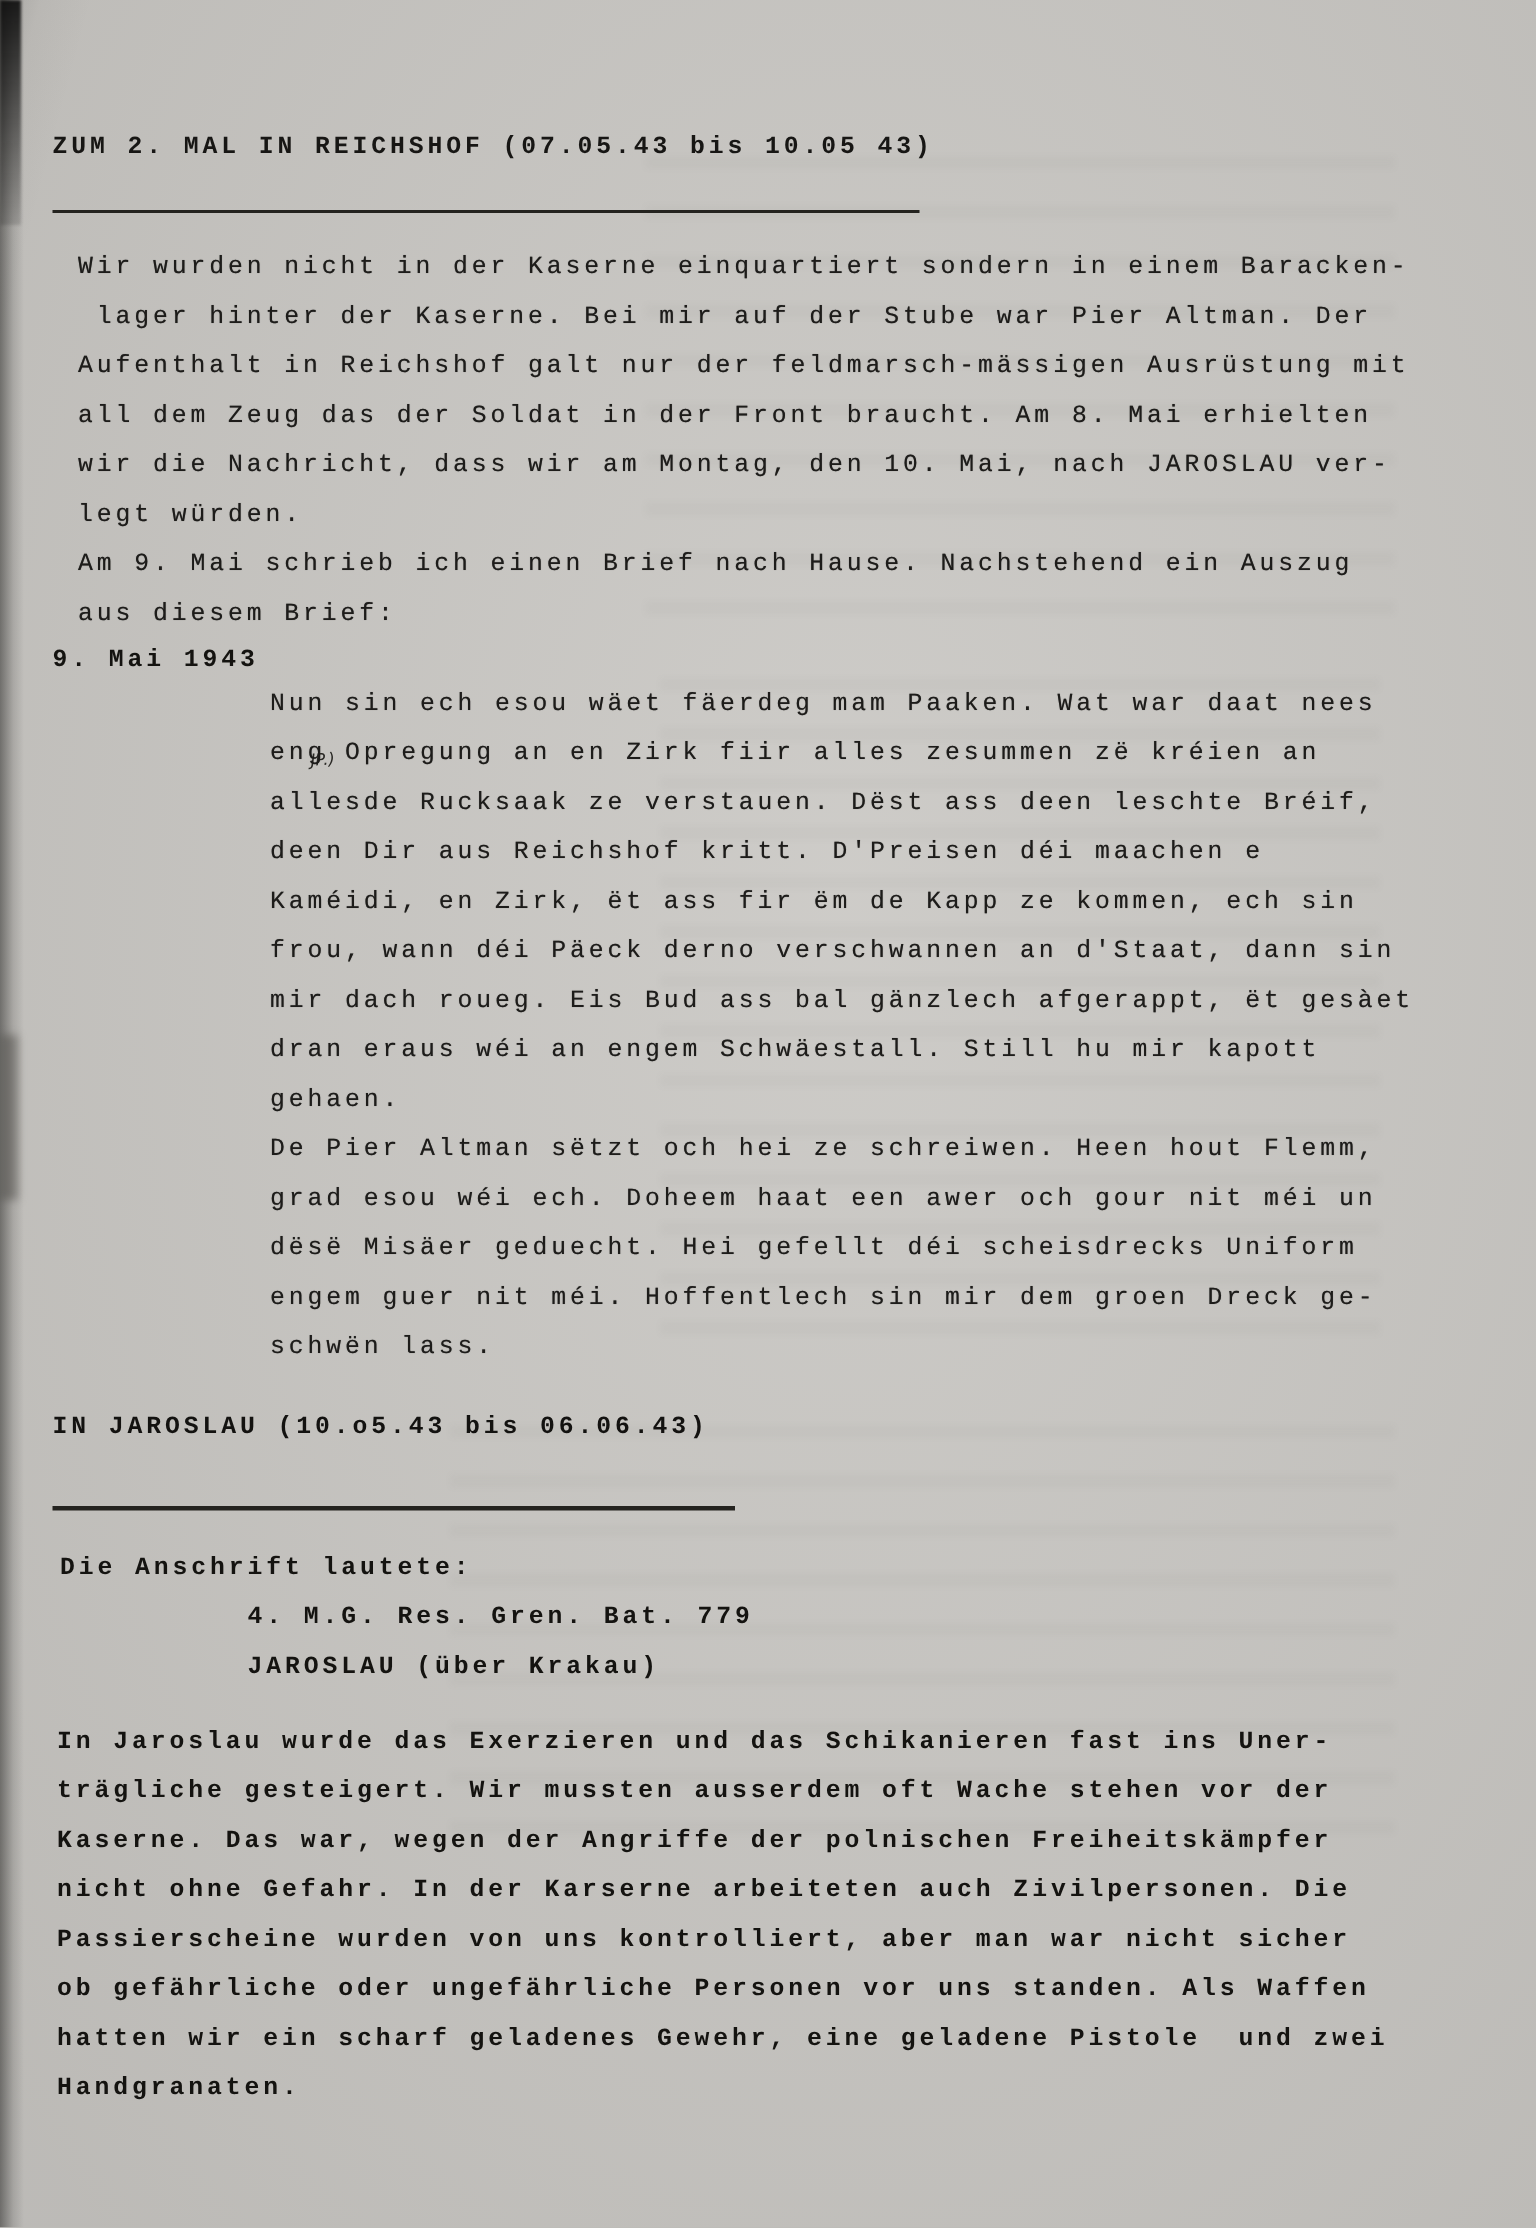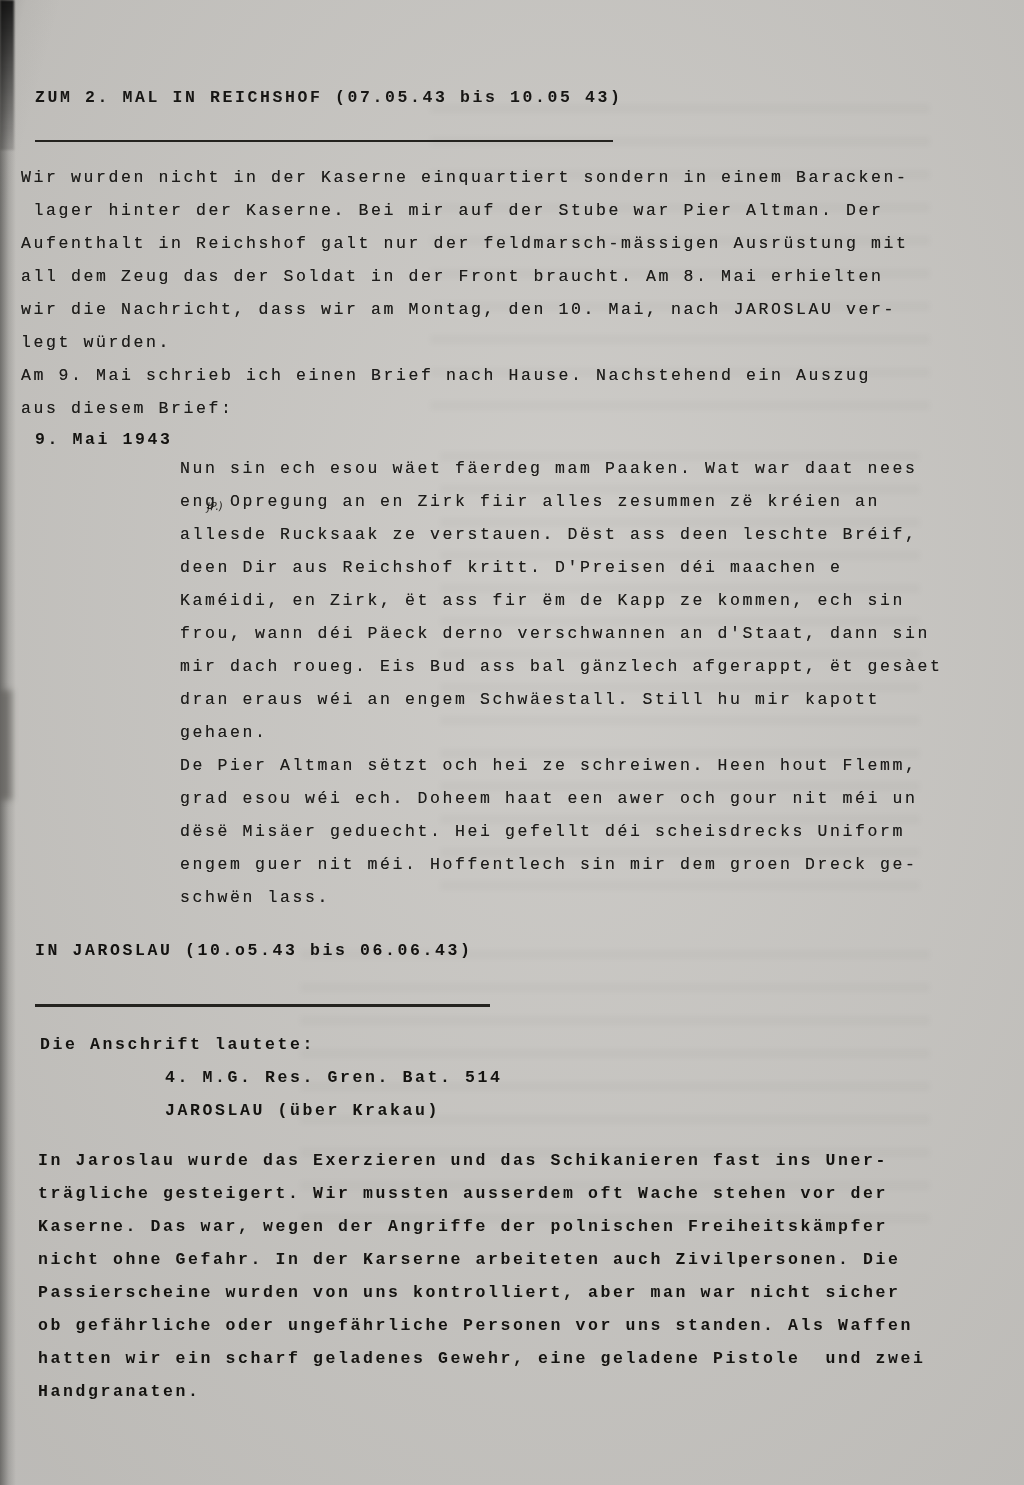--- a/index.html
+++ b/index.html
@@ -59,21 +59,21 @@
     white-space:pre;
     font-size:16.5px;font-weight:600;
     letter-spacing:2.6px;
     color:#17161-4;
     color:#171614;
     font-family:Liberation Mono, monospace;
   }
   .rule{position:absolute;background:#24231f;}
   .rule1{left:35px;top:140px;width:578px;height:2px;}
   .rule2{left:35px;top:1004px;width:455px;height:3px;}
-  .para1{left:21px;top:161px;text-shadow:0 0 0.5px rgba(20,20,18,0.6);}
+  .para1{left:52px;top:161px;text-shadow:0 0 0.5px rgba(20,20,18,0.6);}
   .date1{left:35px;top:423px;font-weight:bold;color:#141310;}
   .letter{left:180px;top:452px;text-shadow:0 0 0.5px rgba(20,20,18,0.55);}
   .annotation{
     position:absolute;left:207px;top:500px;
     font-family:"DejaVu Sans",sans-serif;
     font-style:italic;
     font-size:11px;color:#2a2925;
     transform:rotate(-4deg);
   }
   .t2{
@@ -129,21 +129,21 @@
 grad esou wéi ech. Doheem haat een awer och gour nit méi un
 dësë Misäer geduecht. Hei gefellt déi scheisdrecks Uniform
 engem guer nit méi. Hoffentlech sin mir dem groen Dreck ge-
 schwën lass.</div>
 
   <h2 class="t2">IN JAROSLAU (10.o5.43 bis 06.06.43)</h2>
 
   <div class="rule rule2"></div>
 
   <div class="mono addr">Die Anschrift lautete:
-          4. M.G. Res. Gren. Bat. 514
+          4. M.G. Res. Gren. Bat. 779
           JAROSLAU (über Krakau)</div>
 
   <div class="mono para2">In Jaroslau wurde das Exerzieren und das Schikanieren fast ins Uner-
 trägliche gesteigert. Wir mussten ausserdem oft Wache stehen vor der
 Kaserne. Das war, wegen der Angriffe der polnischen Freiheitskämpfer
 nicht ohne Gefahr. In der Karserne arbeiteten auch Zivilpersonen. Die
 Passierscheine wurden von uns kontrolliert, aber man war nicht sicher
 ob gefährliche oder ungefährliche Personen vor uns standen. Als Waffen
 hatten wir ein scharf geladenes Gewehr, eine geladene Pistole  und zwei
 Handgranaten.</div>

